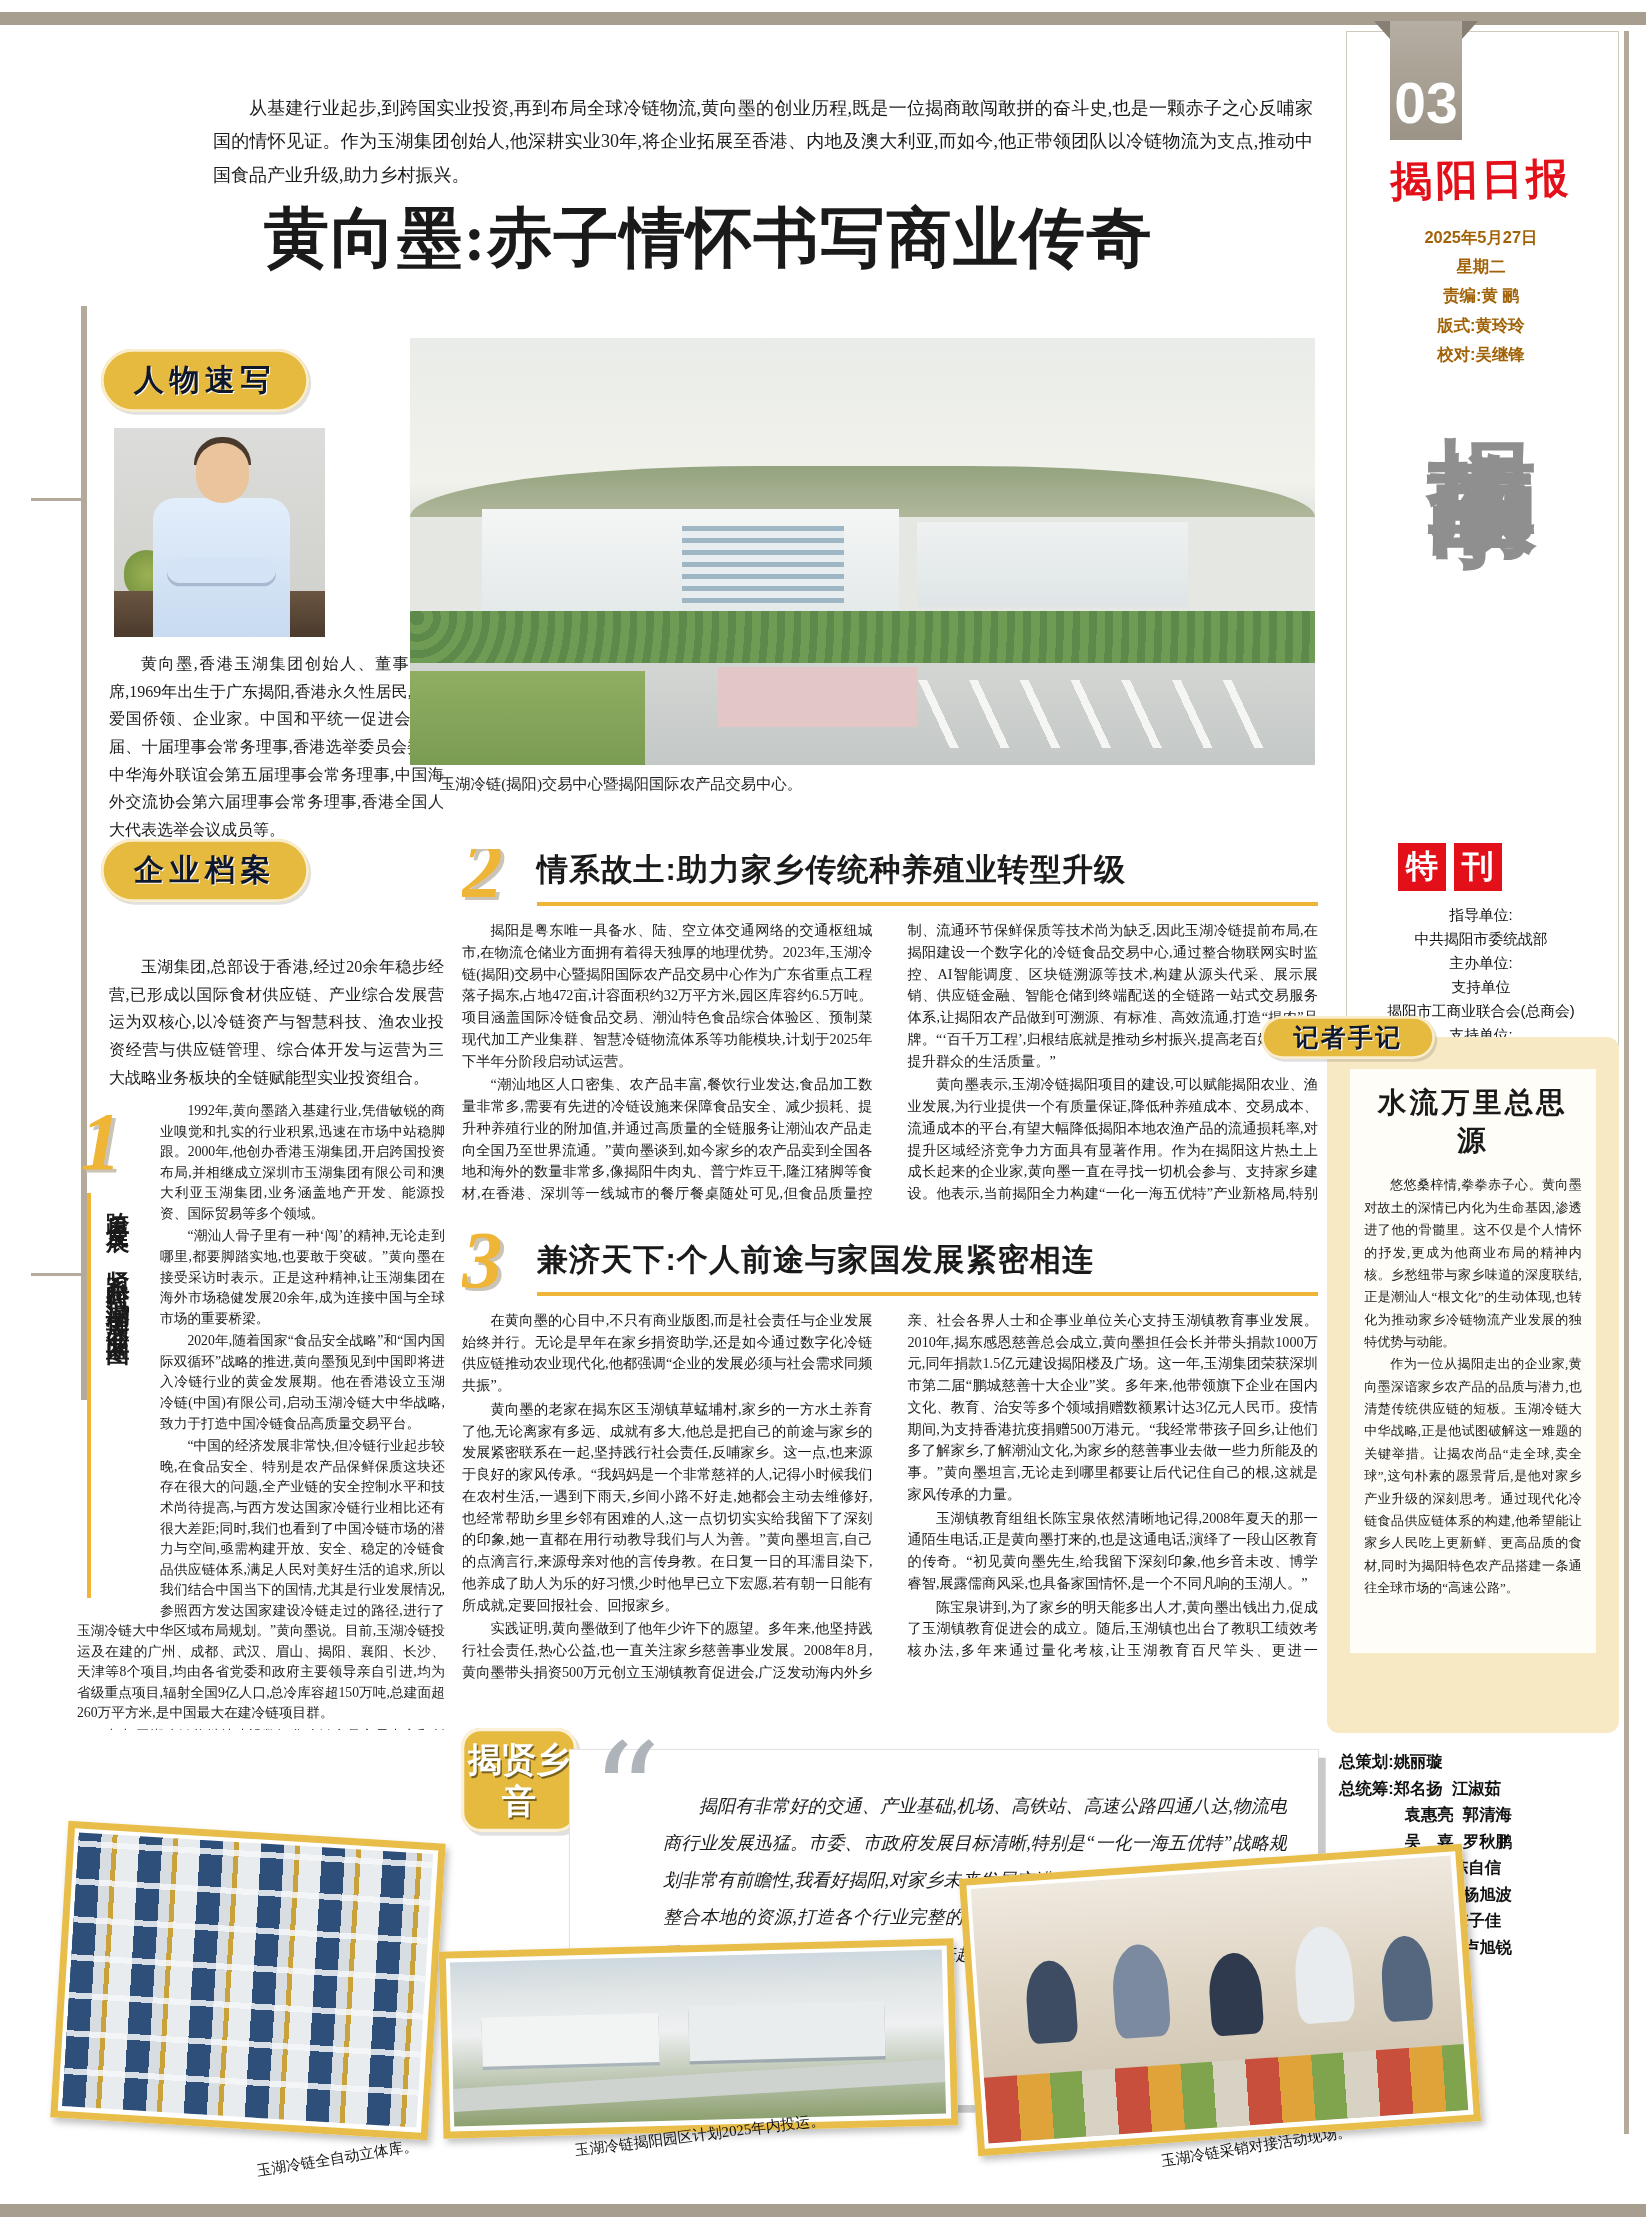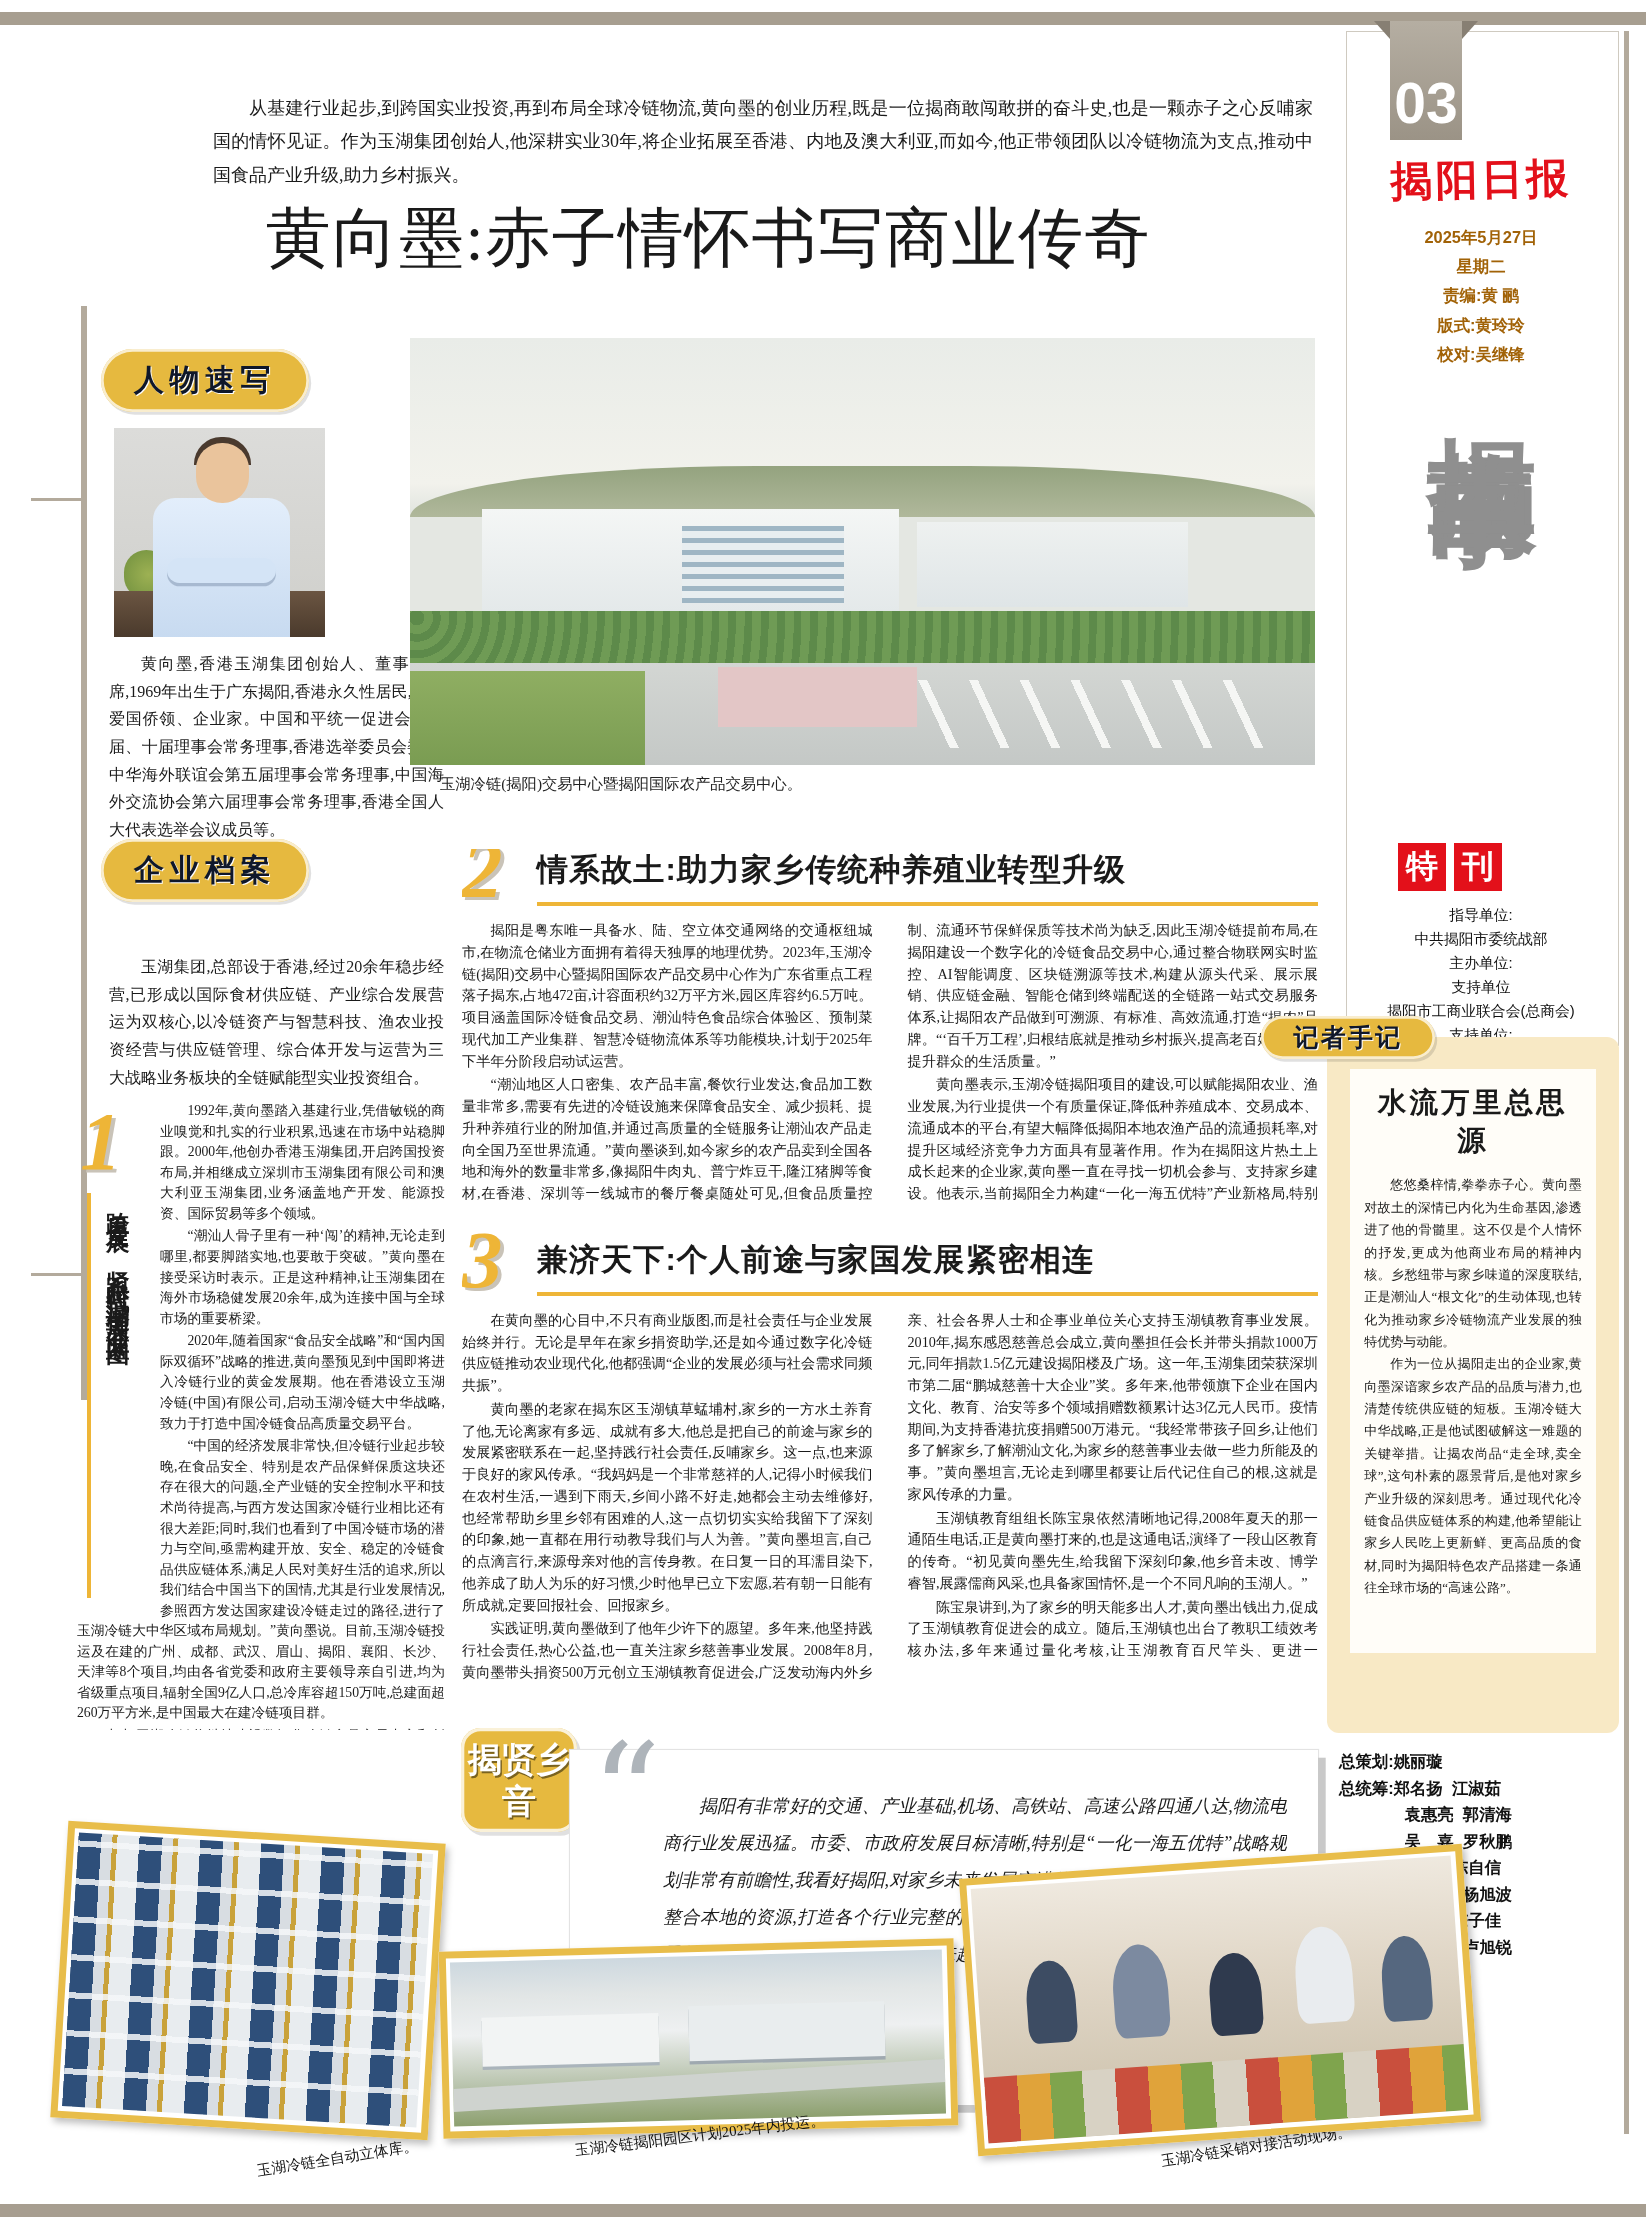--- a/index.html
+++ b/index.html
@@ -8,21 +8,21 @@
   .abs{position:absolute;}
   
   .bar{left:0;width:1646px;height:13px;background:#a79e90;}
   
   .vrule{left:81px;top:306px;width:6px;height:1094px;background:#b3aa9c;}
   .tick{width:50px;height:3.3px;background:#b3aa9c;}
   
   .intro{left:213px;top:92px;width:1100px;height:112px;font-size:18px;line-height:1.85;
          text-align:justify;text-indent:2em;overflow:hidden;}
   .headline{left:82px;top:194px;width:1253px;height:82px;text-align:center;
-            font-size:65px;font-weight:400;letter-spacing:1.6px;font-family:"Liberation Serif","DejaVu Serif",serif;}
+            font-size:65px;font-weight:700;letter-spacing:1.6px;font-family:"Liberation Serif","DejaVu Serif",serif;}
   
   .pill{background:#e6b93f;border-radius:33px;display:flex;align-items:center;justify-content:center;
         font-family:"Liberation Sans","DejaVu Sans",sans-serif;font-weight:bold;color:#0f172a;
         text-shadow:1.1px 1.1px 0 #ffffff;box-shadow:inset 0 0 0 2.7px rgba(255,255,255,.75),2.2px 2.7px 0 rgba(0,0,0,.12);}
   .badge-big{left:101px;width:208px;height:63px;font-size:30px;letter-spacing:5.5px;}
   
   .portrait{left:114px;top:428px;width:211px;height:209px;background:linear-gradient(#dcdcda,#cfcfcb);overflow:hidden;}
   .por-desk{position:absolute;left:0;bottom:0;width:100%;height:22%;background:linear-gradient(#6b5542,#4a3a2c);}
   .por-bonsai{position:absolute;left:9.8px;bottom:38px;width:49px;height:49px;border-radius:50% 60% 40% 50%;background:radial-gradient(#9db153,#6f8f3e);}
   .por-pot{position:absolute;left:16.4px;bottom:19.7px;width:38px;height:22px;background:#3f6fae;border-radius:3.3px;}

